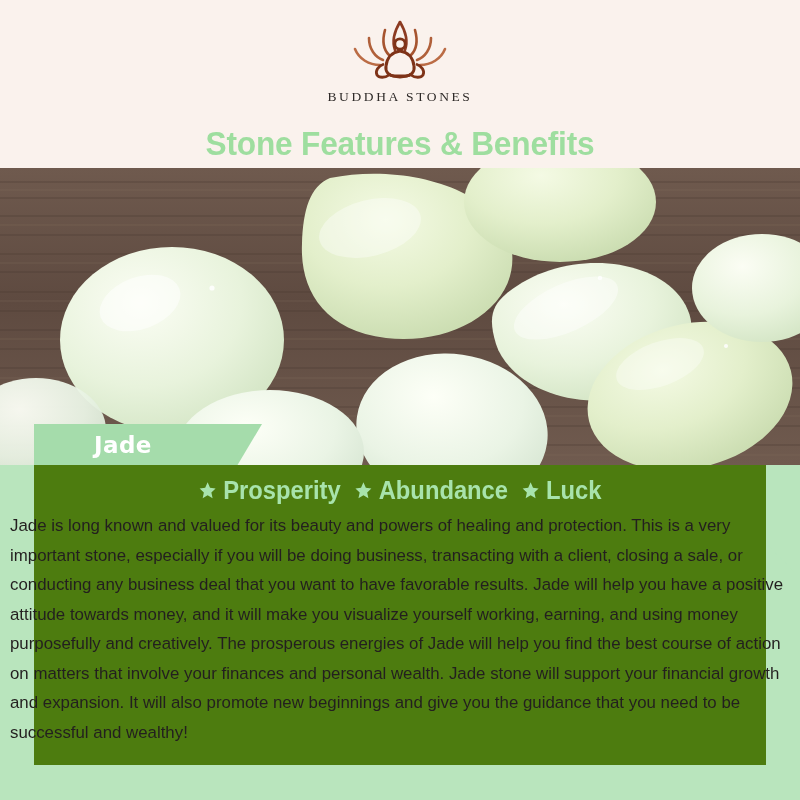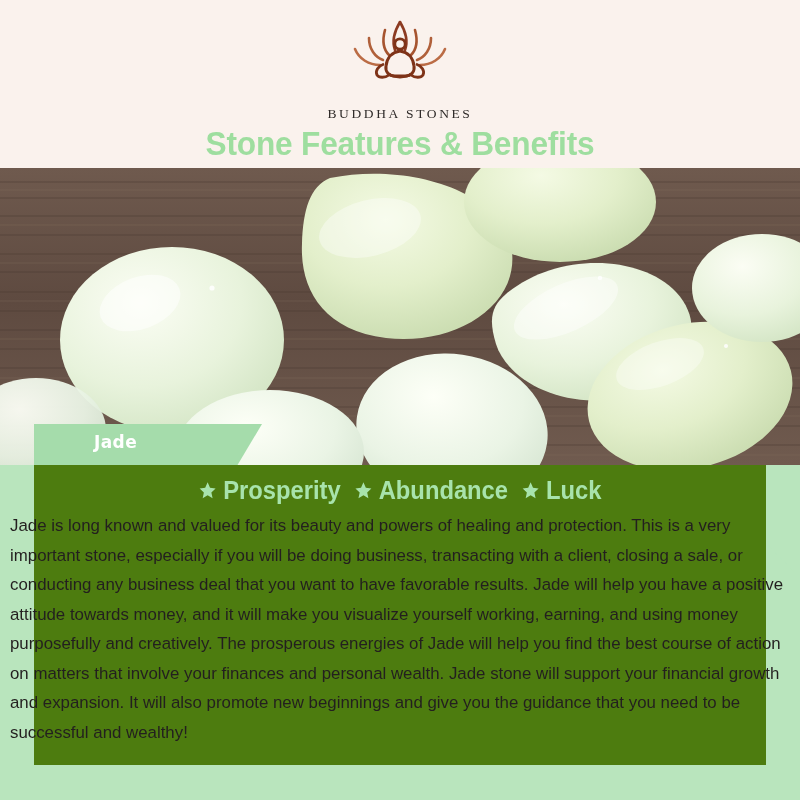--- a/index.html
+++ b/index.html
@@ -38,21 +38,21 @@
   .header-inner{
     position:absolute;left:34px;top:0;width:732px;height:168px;
     background:#faf2ed;
   }
   .logo-wrap{
     position:absolute;left:0;right:0;top:16px;
     display:flex;flex-direction:column;align-items:center;
   }
   .logo-mark{width:150px;height:68px;display:block;}
   .logo-word{
-    margin-top:22px;
+    margin-top:5px;
     font-family:"Liberation Serif", serif;
     font-size:13.5px;letter-spacing:2.6px;color:#2e2a28;
     font-weight:400;
   }
   .title{
     position:absolute;left:0;right:0;top:124px;
     text-align:center;
     font-family:"Liberation Sans Narrow","Liberation Sans",sans-serif;
     font-weight:bold;
     font-size:34px;
@@ -70,21 +70,21 @@
   }
   .photo svg{display:block;width:800px;height:297px;}
 
   .jade-tag{
     position:absolute;left:34px;top:424px;width:228px;height:42px;
     background:#a5dcab;z-index:4;
     clip-path:polygon(0 0,100% 0,89% 100%,0 100%);
   }
   .jade-tag span{
     position:absolute;left:60px;top:8px;
-    font-size:17px;font-weight:bold;color:#ffffff;
+    font-size:23px;font-weight:bold;color:#ffffff;
     letter-spacing:0.4px;
     font-family:"DejaVu Sans","Liberation Sans",sans-serif;
   }
 
   
   .content{
     position:absolute;left:34px;top:465px;width:732px;height:300px;
     background:#4d7c0f;z-index:4;
   }
   .benefits{

